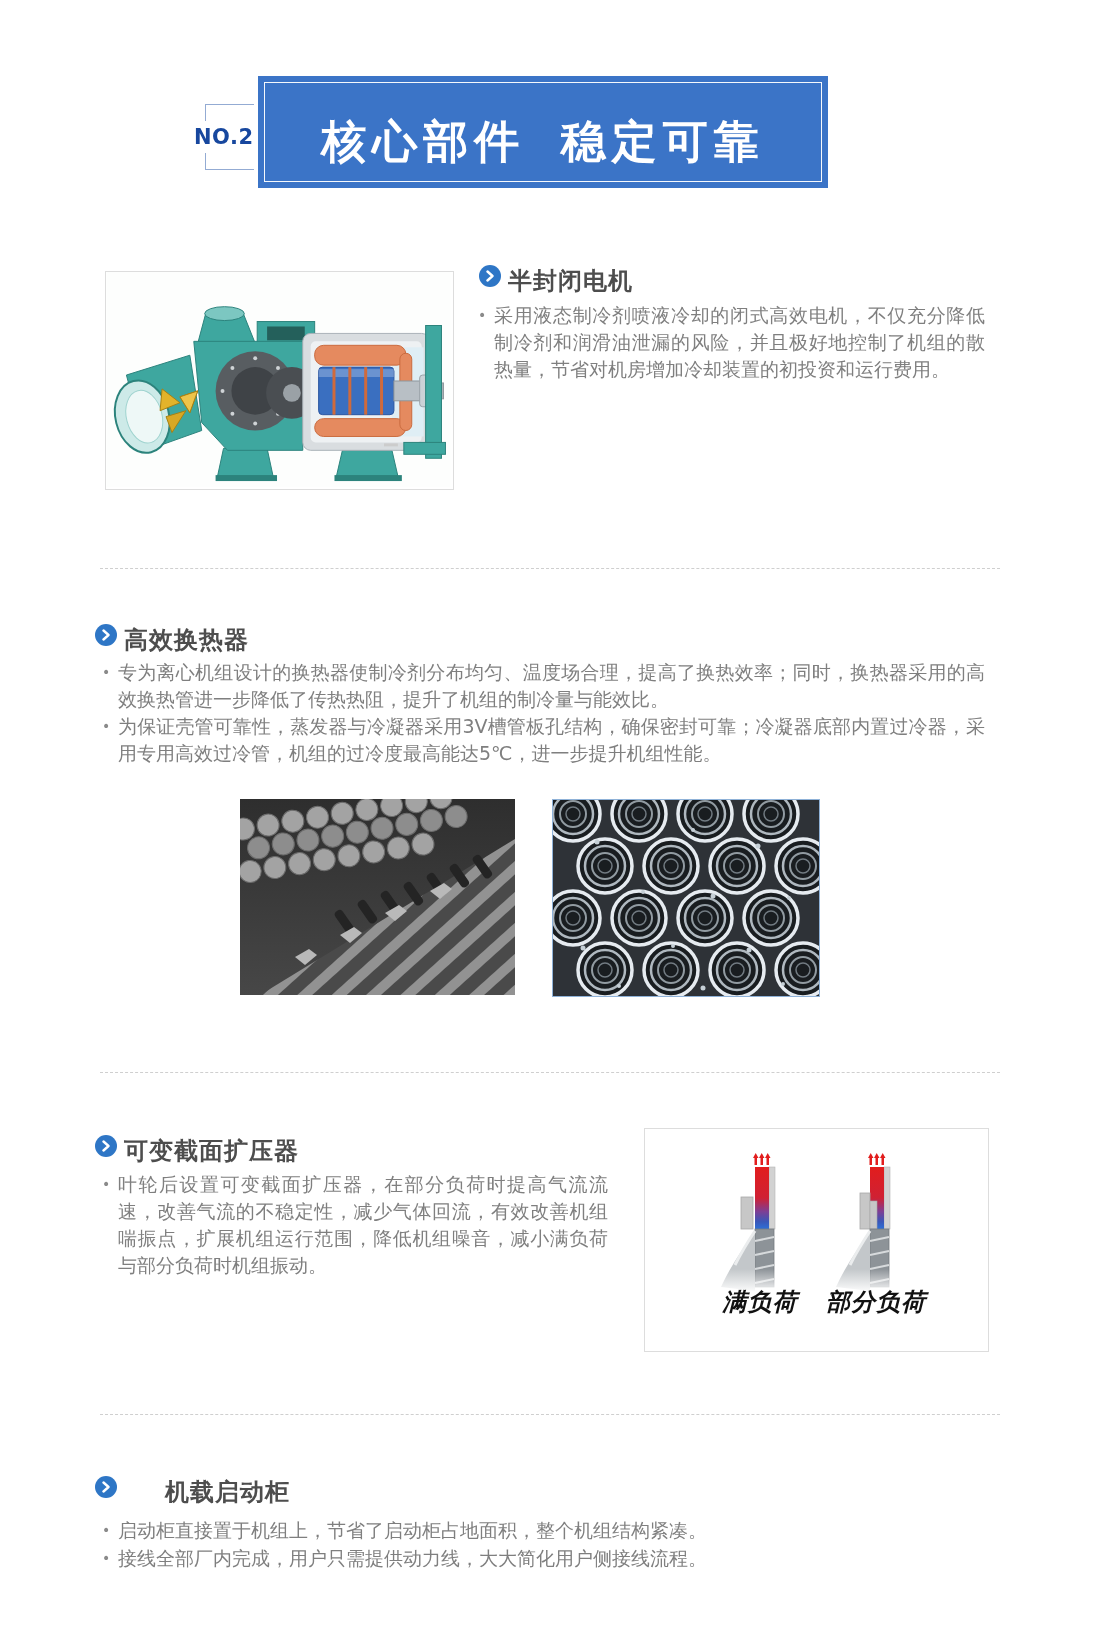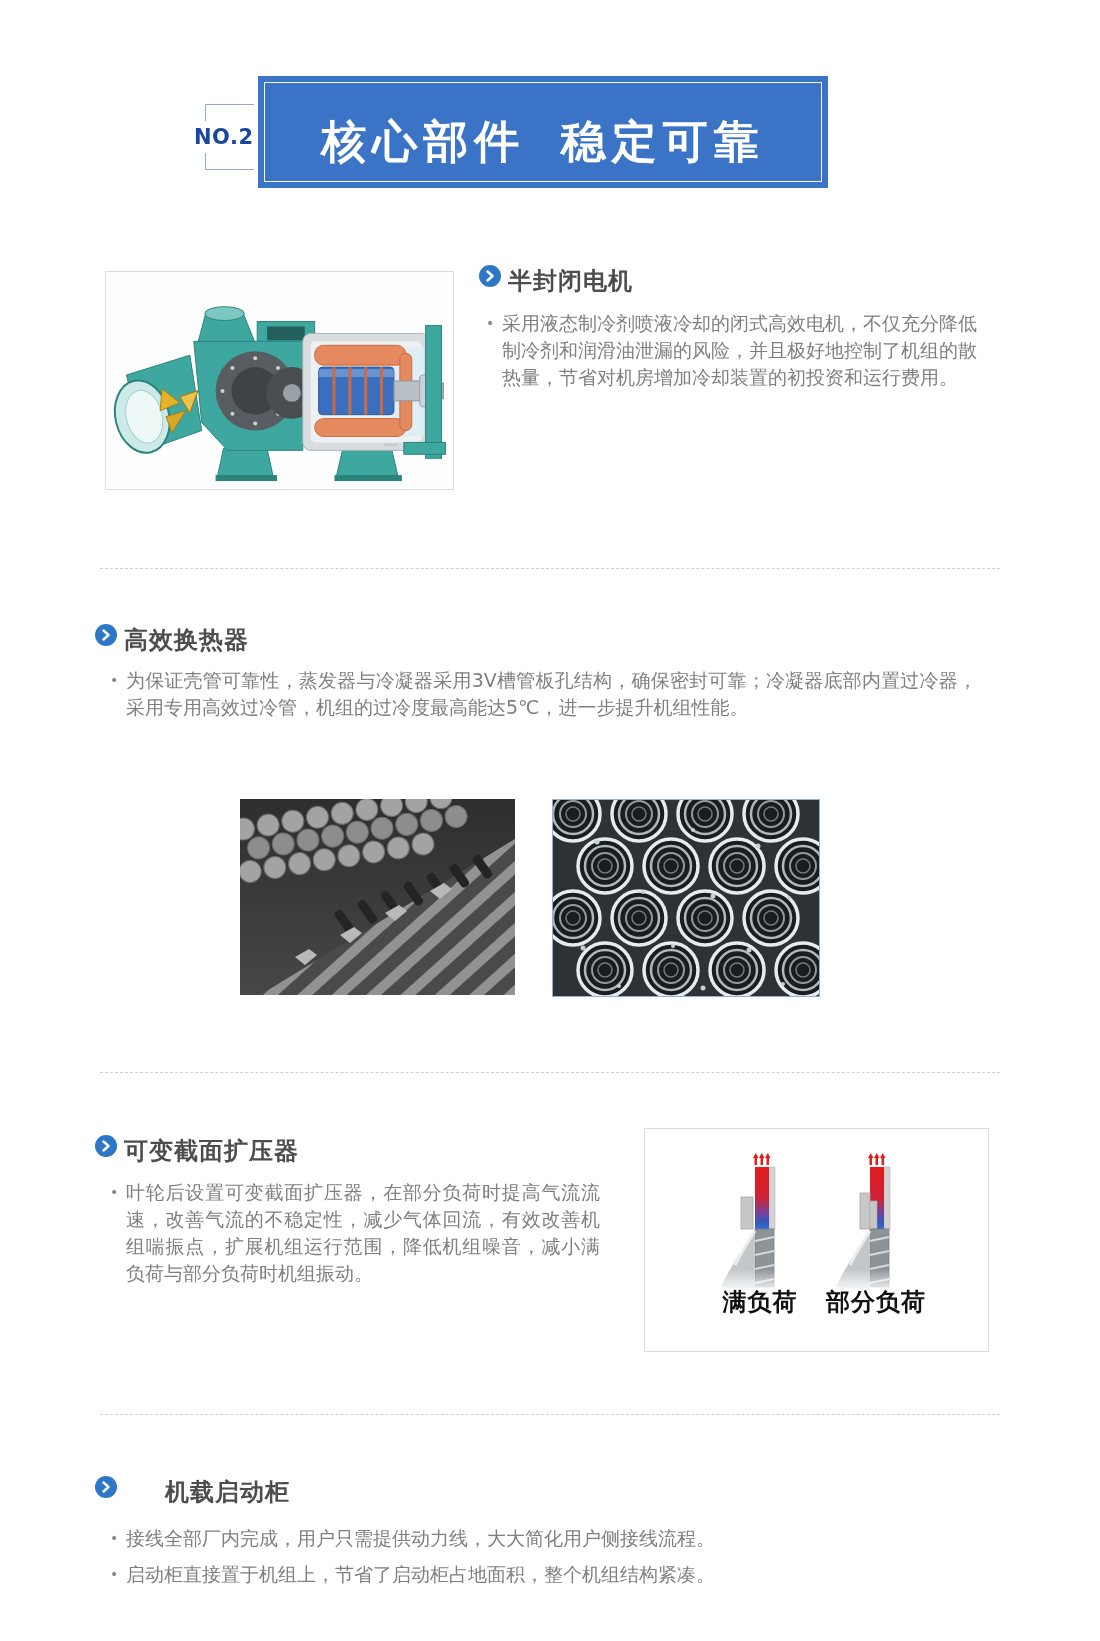--- a/index.html
+++ b/index.html
@@ -20,33 +20,33 @@
 
   
   .sec-head{position:absolute;display:flex;align-items:flex-start;gap:7px;}
   .chev-circle{width:22px;height:22px;border-radius:50%;background:#2e76c6;
                display:flex;align-items:center;justify-content:center;flex:0 0 auto;}
   .sec-title{font-size:24px;font-weight:700;color:#4d4d4d;letter-spacing:1px;white-space:nowrap;}
 
   
   .bullets{position:absolute;margin:0;padding:0;list-style:none;color:#7f7f7f;
            font-size:19px;line-height:27px;text-align:justify;}
-  .bullets li{position:relative;padding-left:17px;margin:8px;}
+  .bullets li{position:relative;padding-left:17px;margin:0;}
   .bullets li::before{content:"\2022";position:absolute;left:1px;top:0;font-size:14px;color:#8a8a8a;}
   .bullets.lh28{line-height:28px;}
 
   
   .img-box{position:absolute;background:#fff;border:1px solid #ddd;}
   .photo{position:absolute;display:block;}
   .photo-border-blue{border:1px solid #8fb2d8;}
   .divider{position:absolute;left:100px;width:900px;border-top:1px dashed #cfcfcf;height:0;}
   .diffuser-box{position:absolute;left:644px;top:1128px;width:343px;height:222px;
                 border:1px solid #ddd;background:#fff;}
   .fig-label{position:absolute;font-size:24px;font-weight:700;color:#111;
-             letter-spacing:1px;text-align:center;}
+             letter-spacing:1px;text-align:center;font-style:italic;}
   svg{display:block;}
 </style>
 </head>
 <body>
 
 <div class="page">
 
   <div class="no2-box">
     <span class="no2-label">NO.2</span>
   </div>
@@ -141,20 +141,21 @@
 
   <div class="sec-head" style="left:95px;top:624px;">
     <span class="chev-circle">
       <svg width="10" height="12" viewBox="0 0 10 12">
           <polyline points="2.5,1.5 7.5,6 2.5,10.5" fill="none" stroke="#fff" stroke-width="2.4" stroke-linecap="round" stroke-linejoin="round"></polyline>
         </svg>
     </span>
     <span class="sec-title">高效换热器</span>
   </div>
   <ul class="bullets" style="left:101px;top:659px;width:884px;">
+    <li>专为离心机组设计的换热器使制冷剂分布均匀、温度场合理，提高了换热效率；同时，换热器采用的高效换热管进一步降低了传热热阻，提升了机组的制冷量与能效比。</li>
     <li>为保证壳管可靠性，蒸发器与冷凝器采用3V槽管板孔结构，确保密封可靠；冷凝器底部内置过冷器，采用专用高效过冷管，机组的过冷度最高能达5℃，进一步提升机组性能。</li>
   </ul>
 
   <div class="photo" style="left:240px;top:799px;width:275px;height:196px;">
     <svg viewBox="0 0 275 196" width="275" height="196">
       <defs>
         <linearGradient id="bgL" x1="0" y1="0" x2="0" y2="1">
           <stop offset="0" stop-color="#2e2e2e"></stop>
             <stop offset="1" stop-color="#474747"></stop>
         </linearGradient>
@@ -435,17 +436,17 @@
 
   <div class="sec-head" style="left:95px;top:1476px;gap:48px;">
     <span class="chev-circle">
       <svg width="10" height="12" viewBox="0 0 10 12">
           <polyline points="2.5,1.5 7.5,6 2.5,10.5" fill="none" stroke="#fff" stroke-width="2.4" stroke-linecap="round" stroke-linejoin="round"></polyline>
         </svg>
     </span>
     <span class="sec-title">机载启动柜</span>
   </div>
   <ul class="bullets lh28" style="left:101px;top:1516px;width:884px;">
+    <li>启动柜直接置于机组上，节省了启动柜占地面积，整个机组结构紧凑。</li>
     <li>接线全部厂内完成，用户只需提供动力线，大大简化用户侧接线流程。</li>
-    <li>启动柜直接置于机组上，节省了启动柜占地面积，整个机组结构紧凑。</li>
   </ul>
 
 </div>
 
 </body></html>

